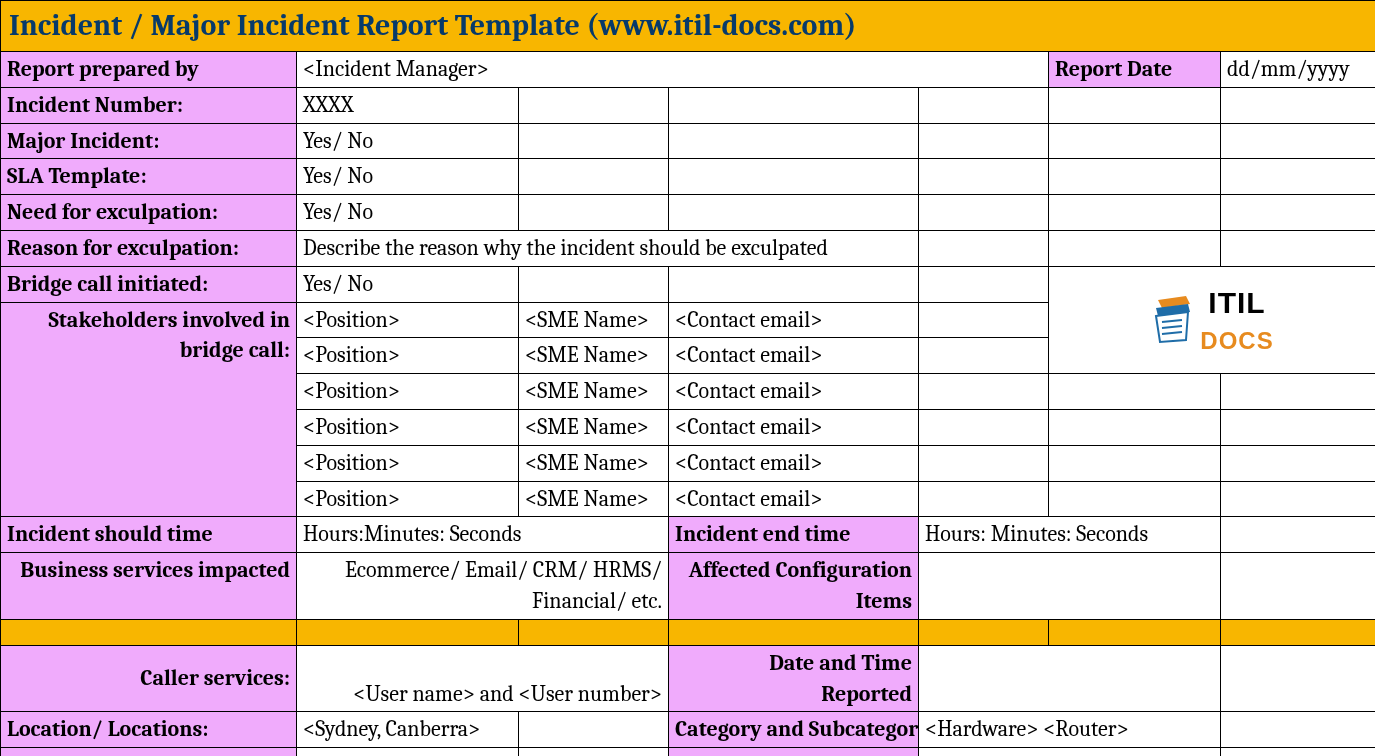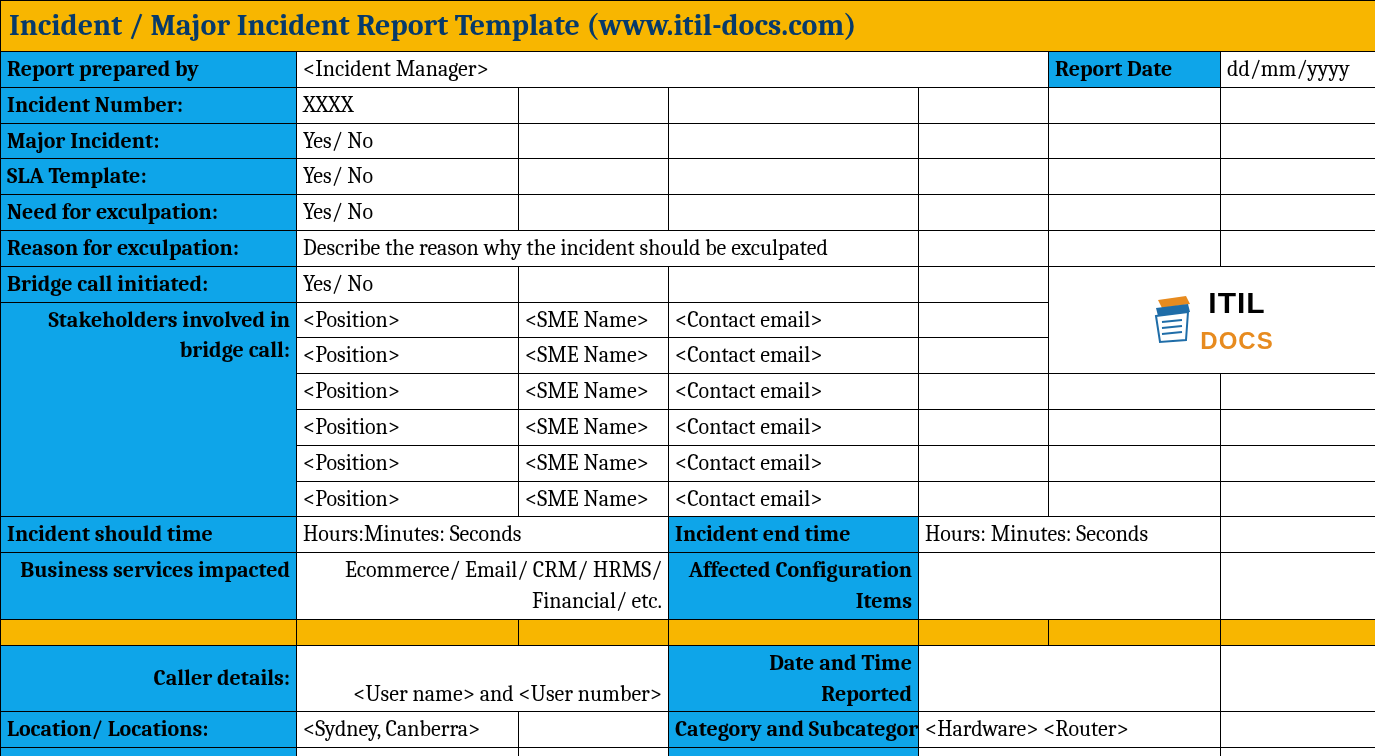--- a/index.html
+++ b/index.html
@@ -26,21 +26,21 @@
     white-space: nowrap;
   }
   .title-row td {
     background: #f8b600;
     color: #073a6a;
     font-weight: bold;
     font-size: 30px;
     border: 1px solid #000;
     padding: 4px 8px;
   }
-  .hdr { background: #0ea5e9; font-weight: bold; }
+  .hdr { background: #f0abfc; font-weight: bold; }
   .sep-row td { background: #f8b600; height: 26px; }
   .wrap { white-space: normal; text-align: right; }
   .logo-cell {
     position: relative;
     background: #fff;
     text-align: center;
     vertical-align: middle;
     padding: 0;
   }
   .logo-wrap {
@@ -211,21 +211,21 @@
     <td></td>
         <td></td>
         <td></td>
         <td></td>
         <td></td>
         <td></td>
         <td></td>
   </tr>
 
   <tr>
-    <td class="hdr wrap" style="vertical-align:middle">Caller details:</td>
+    <td class="hdr wrap" style="vertical-align:middle">Caller services:</td>
     <td colspan="2" class="wrap" style="vertical-align:bottom">&lt;User name&gt; and &lt;User number&gt;</td>
     <td class="hdr wrap">Date and Time Reported</td>
     <td colspan="2"></td>
     <td></td>
   </tr>
 
   <tr>
     <td class="hdr">Location/ Locations:</td>
     <td>&lt;Sydney, Canberra&gt;</td>
     <td></td>

